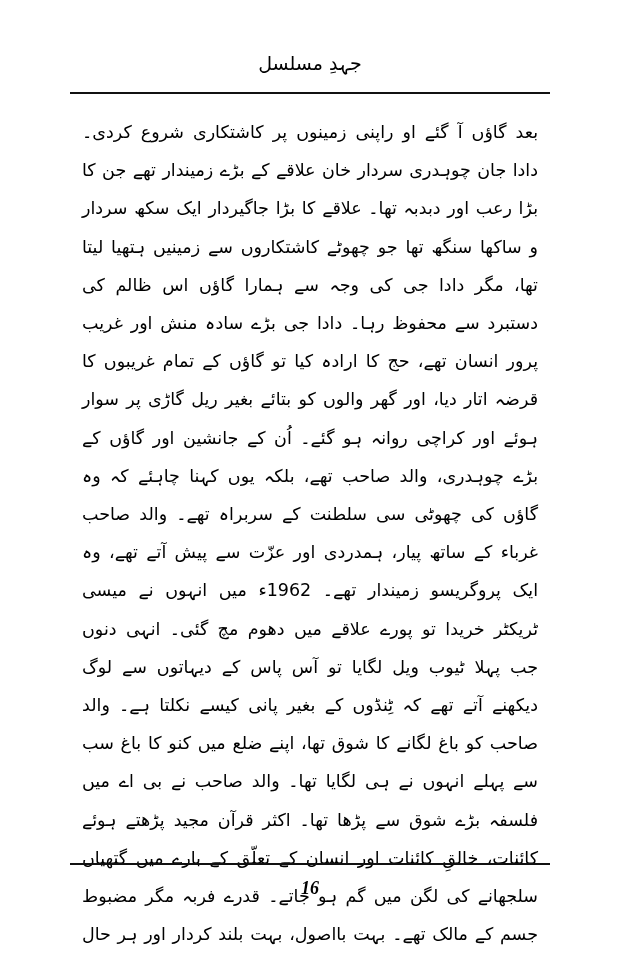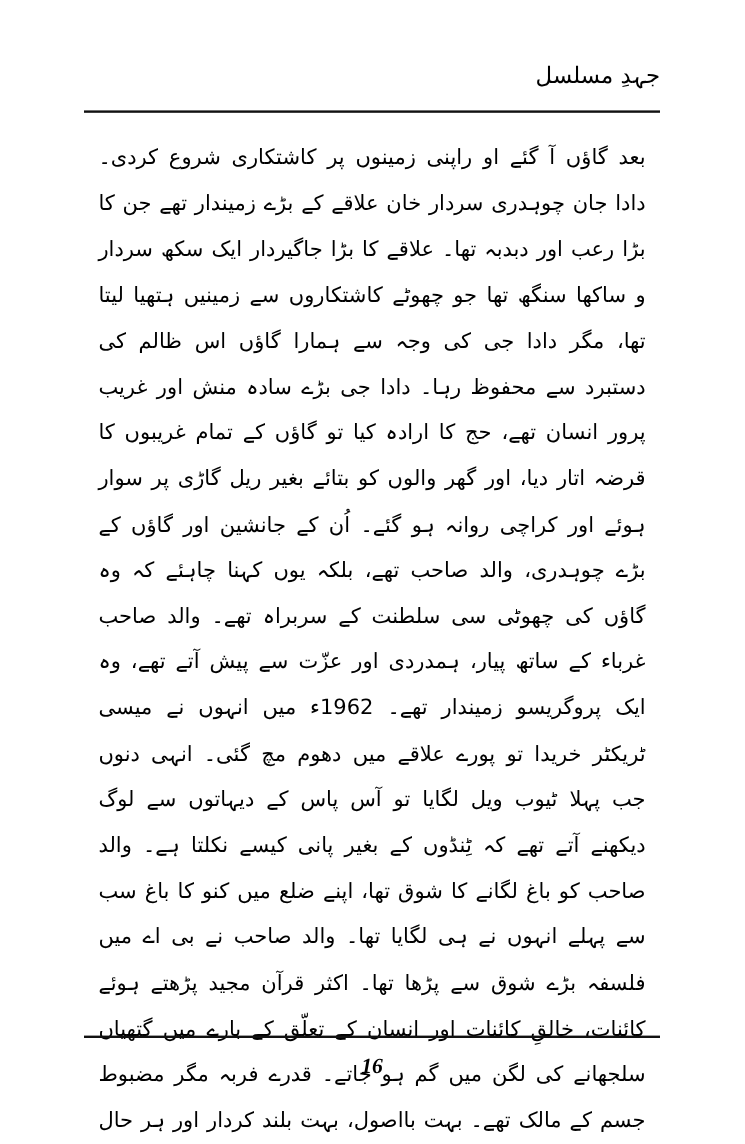--- a/index.html
+++ b/index.html
@@ -22,21 +22,21 @@
   }
 
   
   .header {
     position: absolute;
     left: 70px;
     right: 71px;
     top: 48px;
     height: 34px;
     direction: rtl;
-    text-align: right;
+    text-align: center;
     text-decoration: underline;
   }
   .header-title {
     display: inline-block;
     font-family: "DejaVu Sans", "Liberation Sans", sans-serif;
     font-size: 19px;
     line-height: 30px;
     color: #000000;
     direction: rtl;
     unicode-bidi: isolate;

